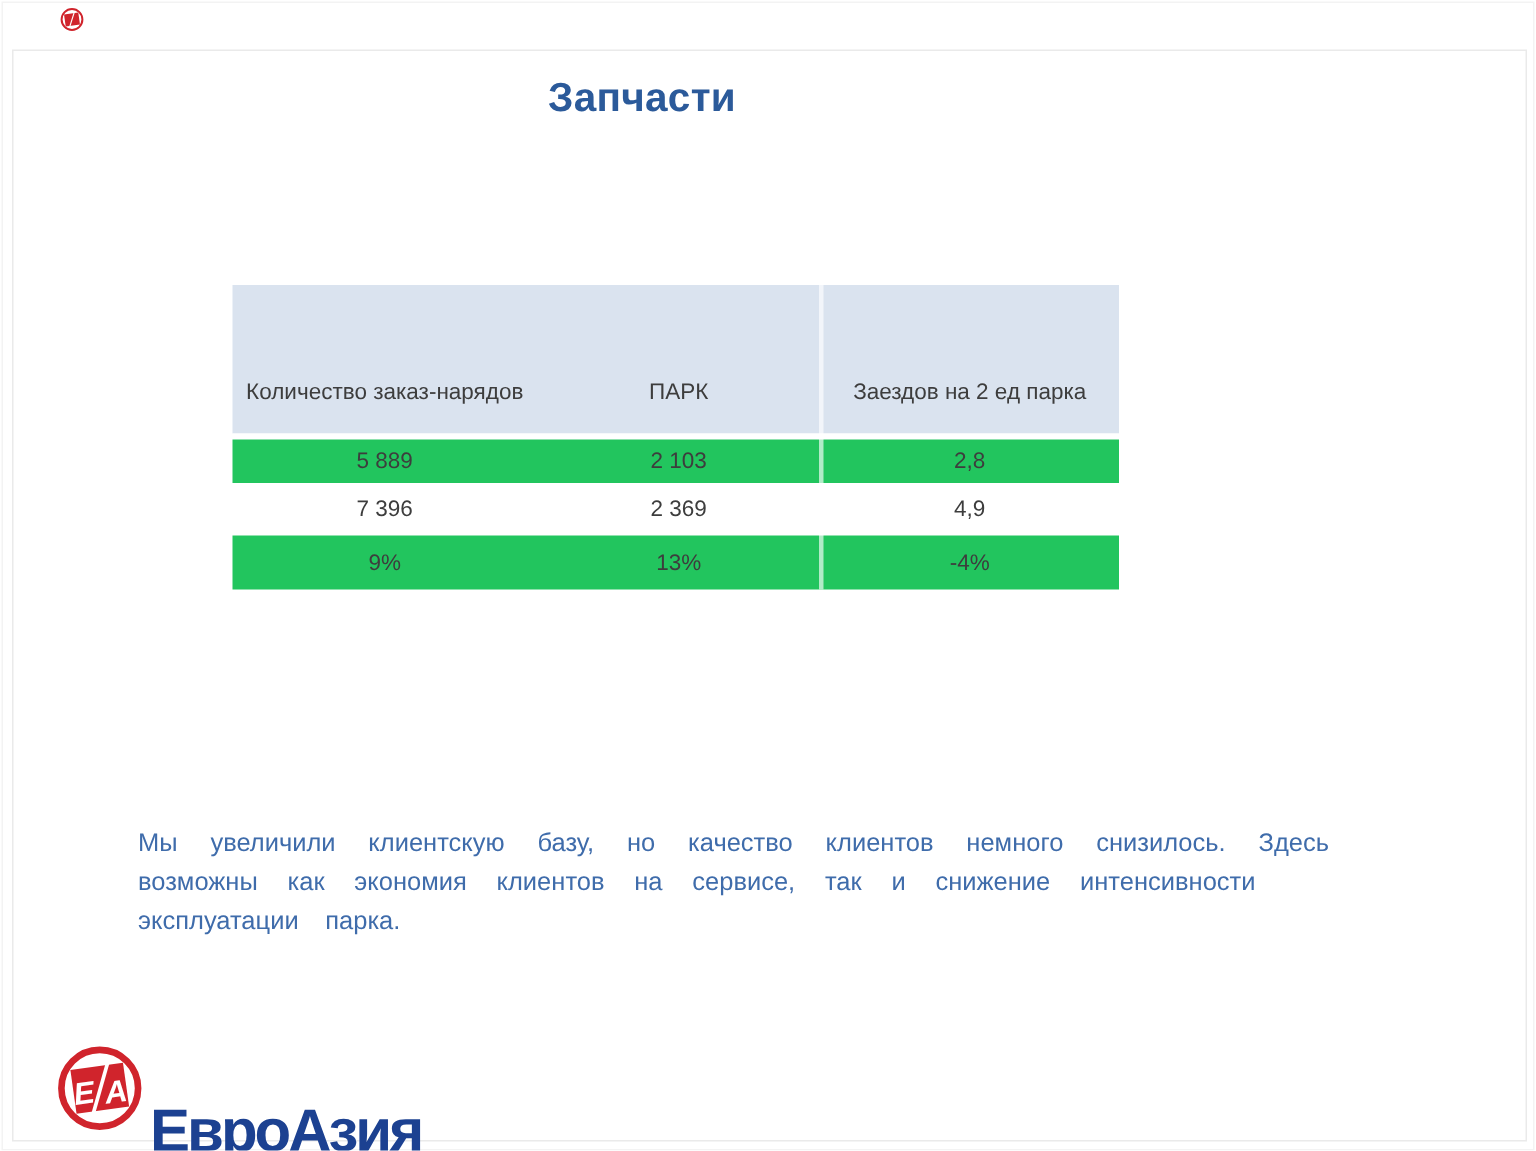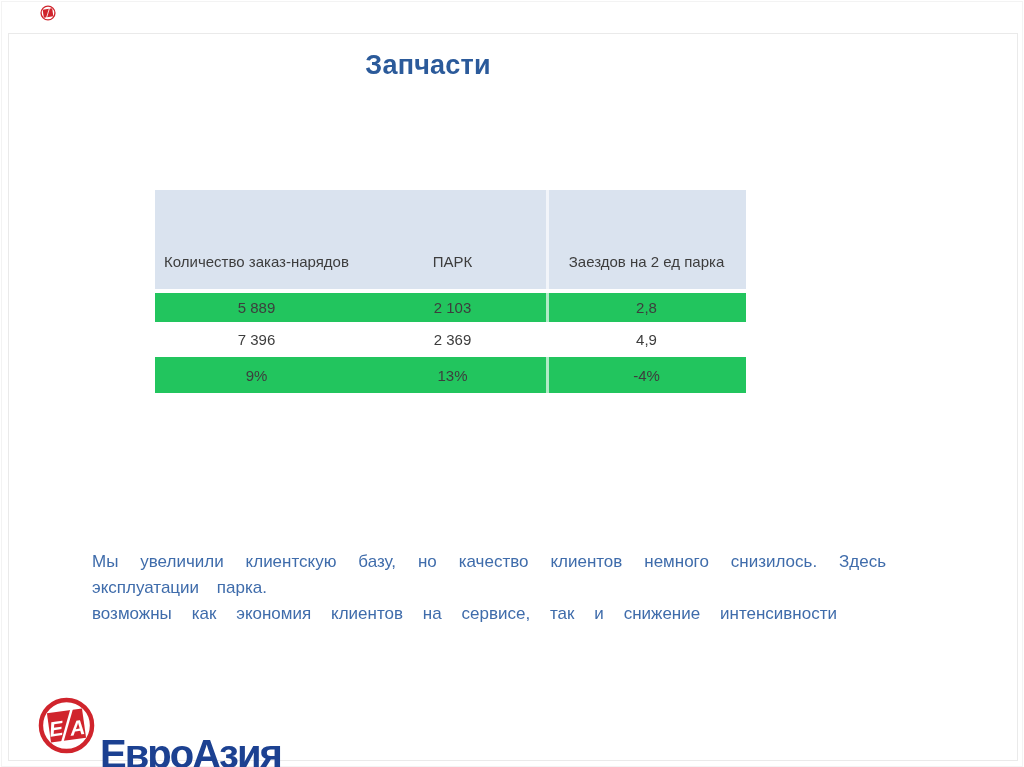--- a/index.html
+++ b/index.html
@@ -83,22 +83,22 @@
   <div class="trow r3 alt">
     <div class="td c1">9%</div>
     <div class="td c2">13%</div>
     <div class="td c3">-4%</div>
   </div>
   <div class="col-divider"></div>
 </div>
 
 <div class="note">
   <div class="ln">Мы увеличили клиентскую базу, но качество клиентов немного снизилось. Здесь</div>
+  <div class="ln ln2">возможны как экономия клиентов на сервисе, так и снижение интенсивности</div>
   <div class="ln ln3">эксплуатации парка.</div>
-  <div class="ln ln2">возможны как экономия клиентов на сервисе, так и снижение интенсивности</div>
 </div>
 
 <svg class="logo-emblem" viewBox="0 0 60 60">
   <circle cx="30" cy="30" r="26" fill="none" stroke="#d0242c" stroke-width="4.5"></circle>
   <g transform="rotate(-8 30 30)">
     <rect x="12" y="15" width="36" height="30" fill="#d0242c"></rect>
     <text x="12" y="39" font-size="21" font-style="italic" font-weight="bold" fill="#ffffff" font-family="Liberation Sans, sans-serif">Е</text>
     <text x="33" y="41" font-size="21" font-style="italic" font-weight="bold" fill="#ffffff" font-family="Liberation Sans, sans-serif">А</text>
     <line x1="23" y1="47" x2="38" y2="13" stroke="#ffffff" stroke-width="2.5"></line>
   </g>

